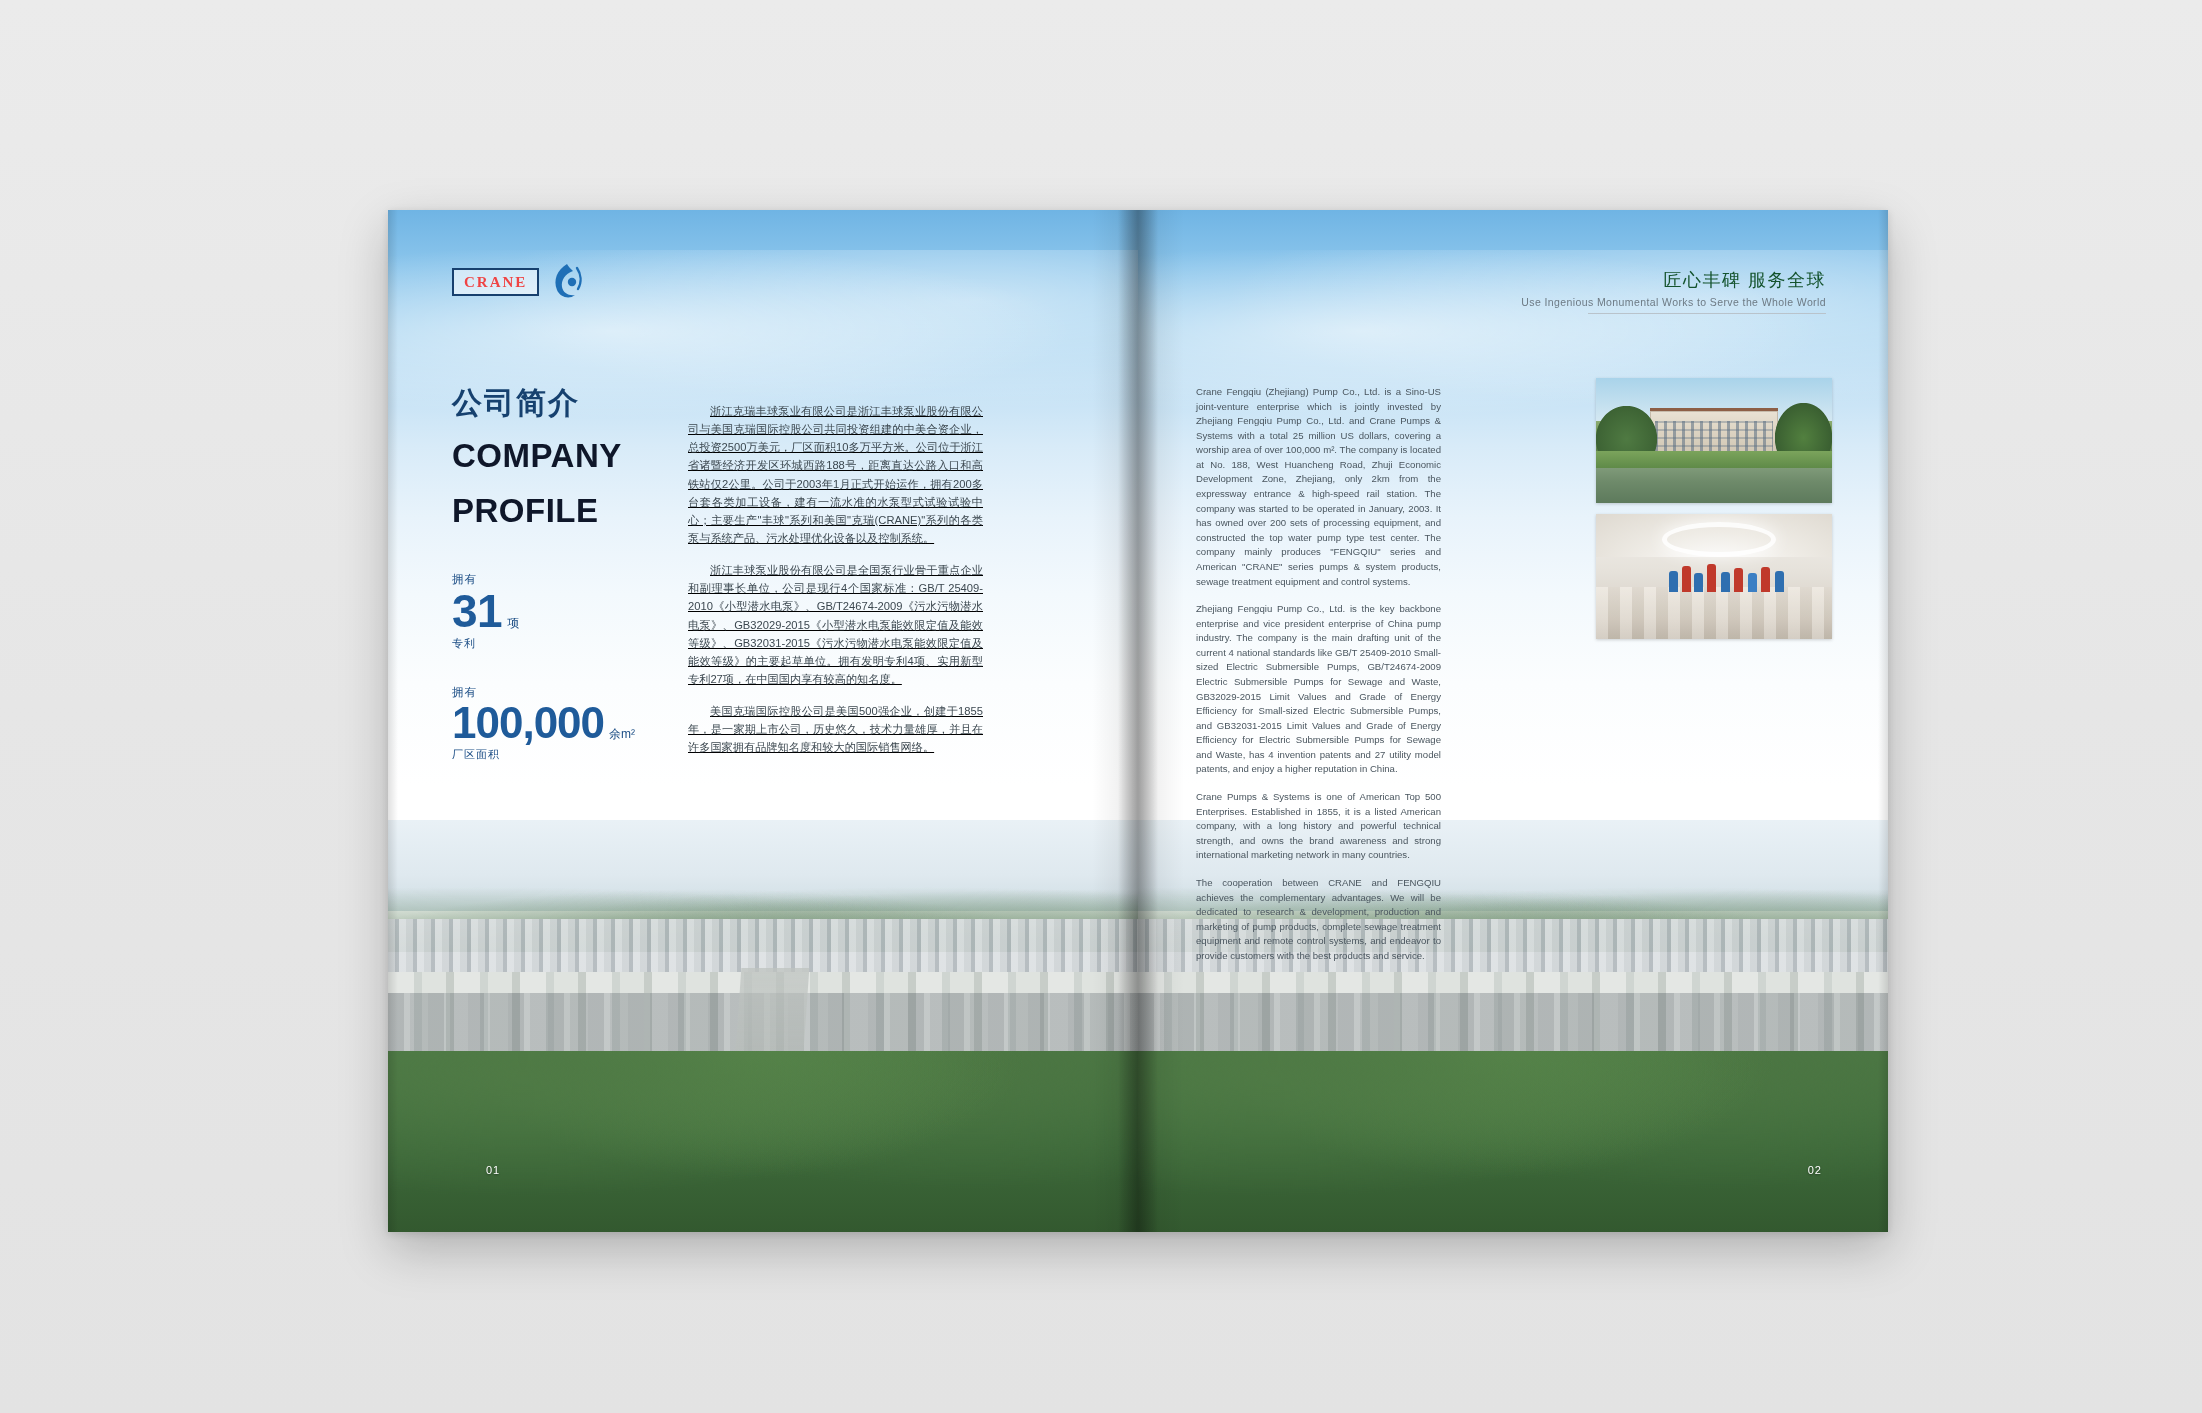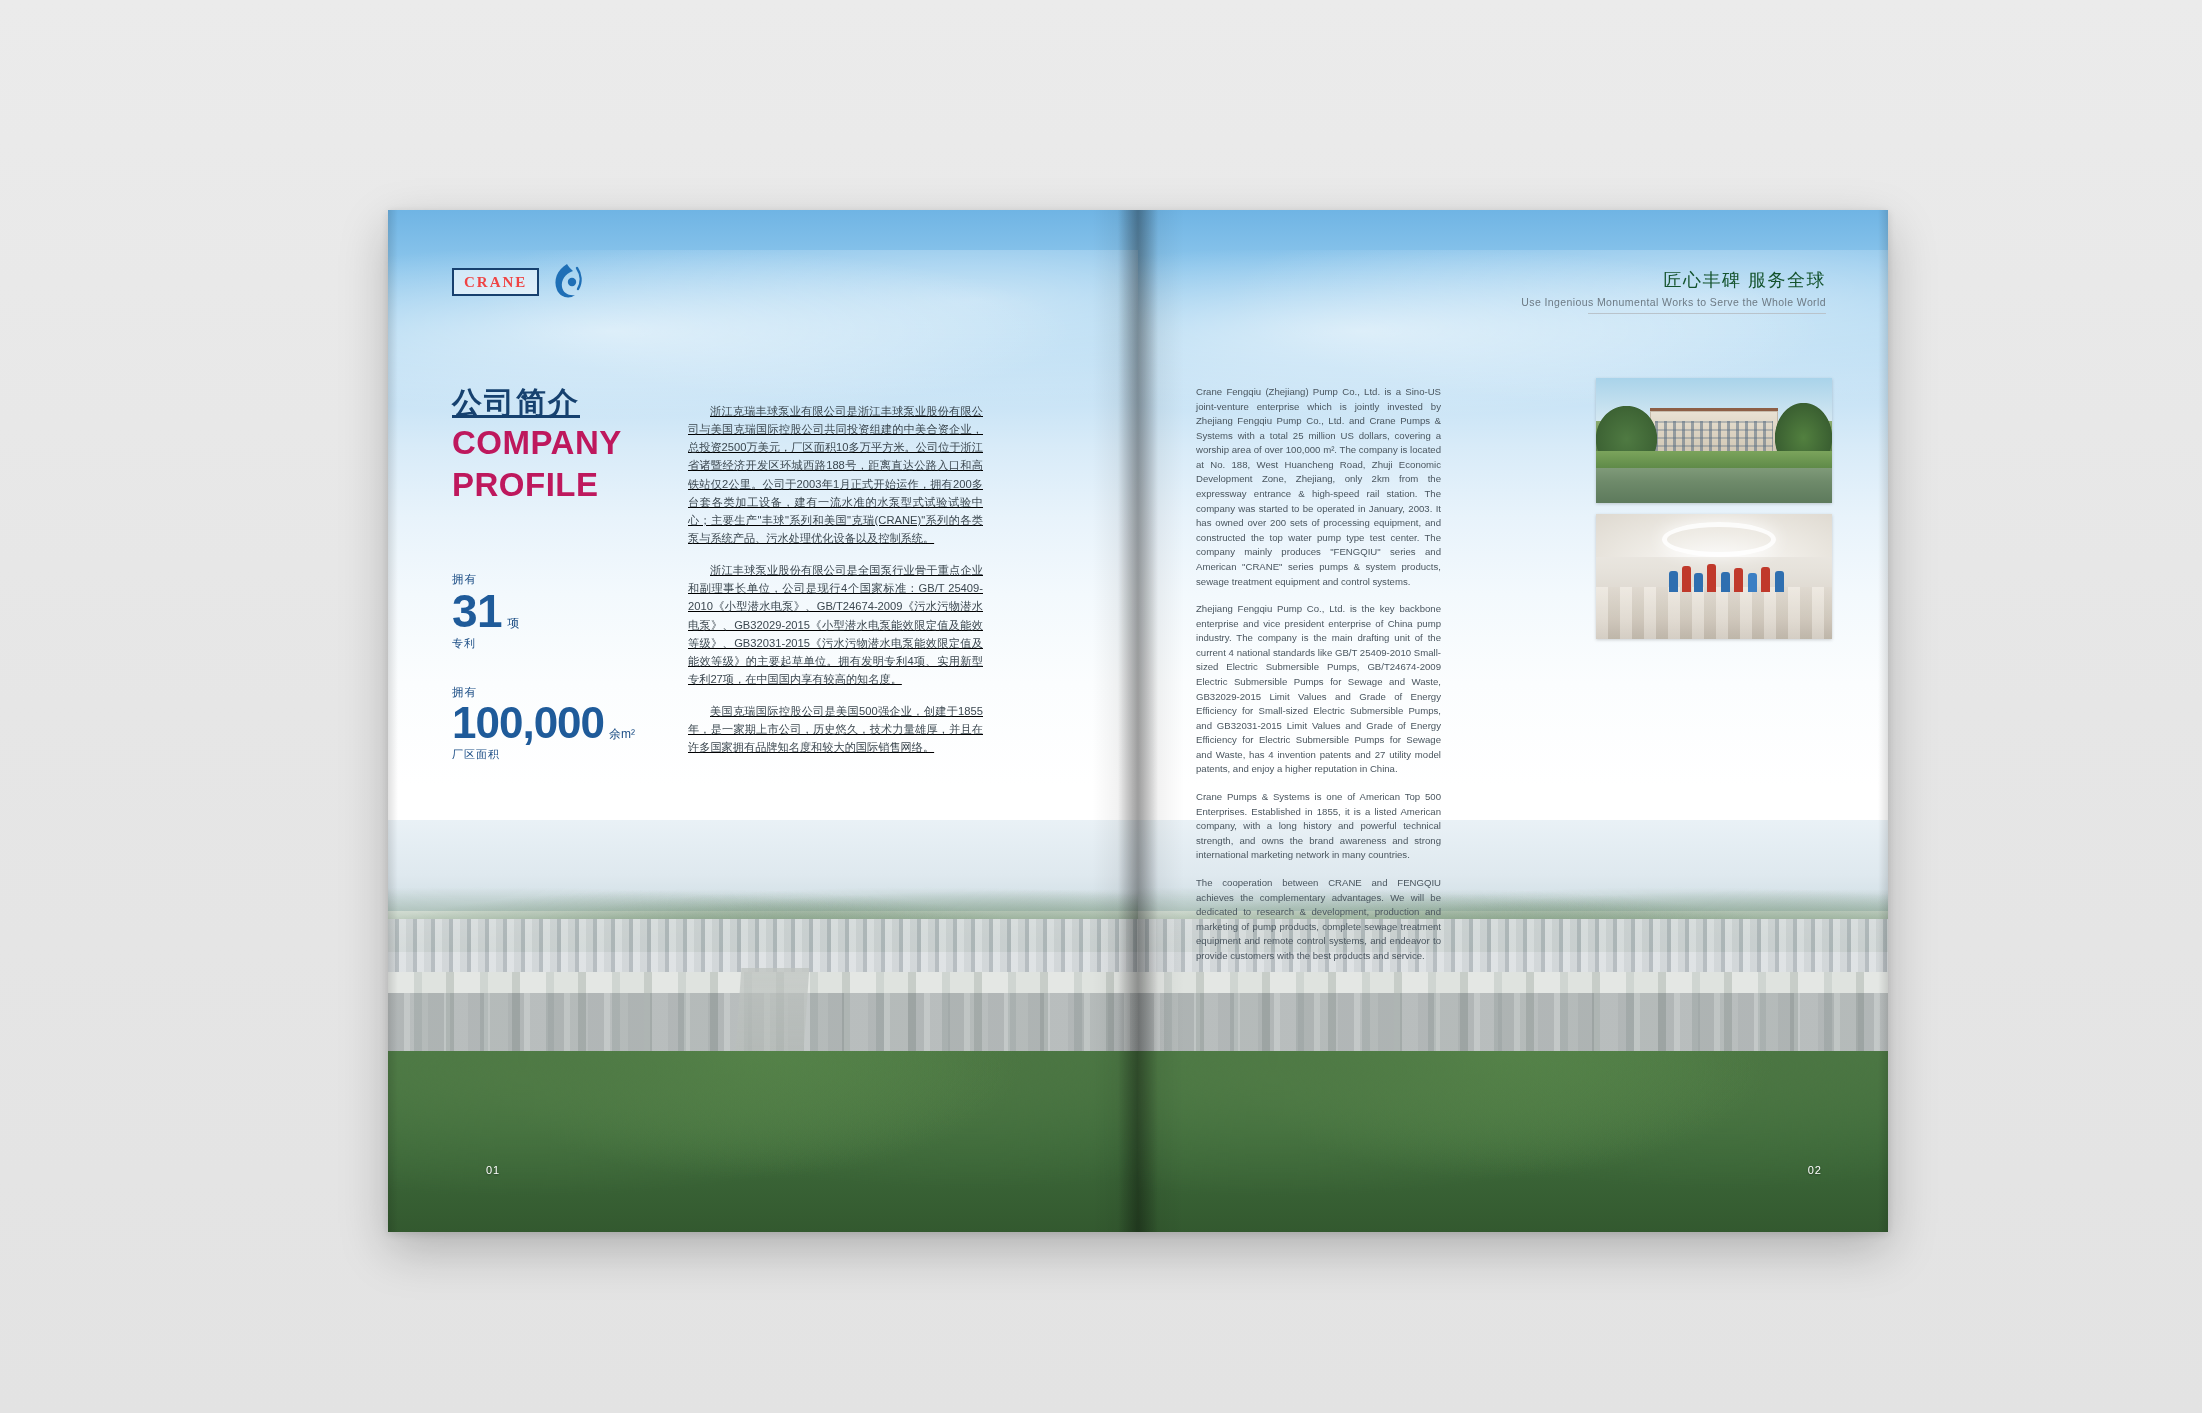--- a/index.html
+++ b/index.html
@@ -148,29 +148,28 @@
     left: 64px;
     top: 175px;
     z-index: 20;
   }
   .title-cn {
     font-size: 30px;
     font-weight: bold;
     color: #16416f;
     letter-spacing: 2px;
     line-height: 1.2;
-    text-decoration: underline;
   }
   .title-en {
     font-size: 33px;
     font-weight: bold;
-    color: #be185d;
+    color: #0f172a;
     letter-spacing: 0.5px;
     line-height: 1.18;
-    margin-top: 3px;
+    margin-top: 16px;
   }
 
   .stats {
     position: absolute;
     left: 64px;
     top: 362px;
     z-index: 20;
   }
   .stat { margin-bottom: 34px; }
   .stat .lead {

